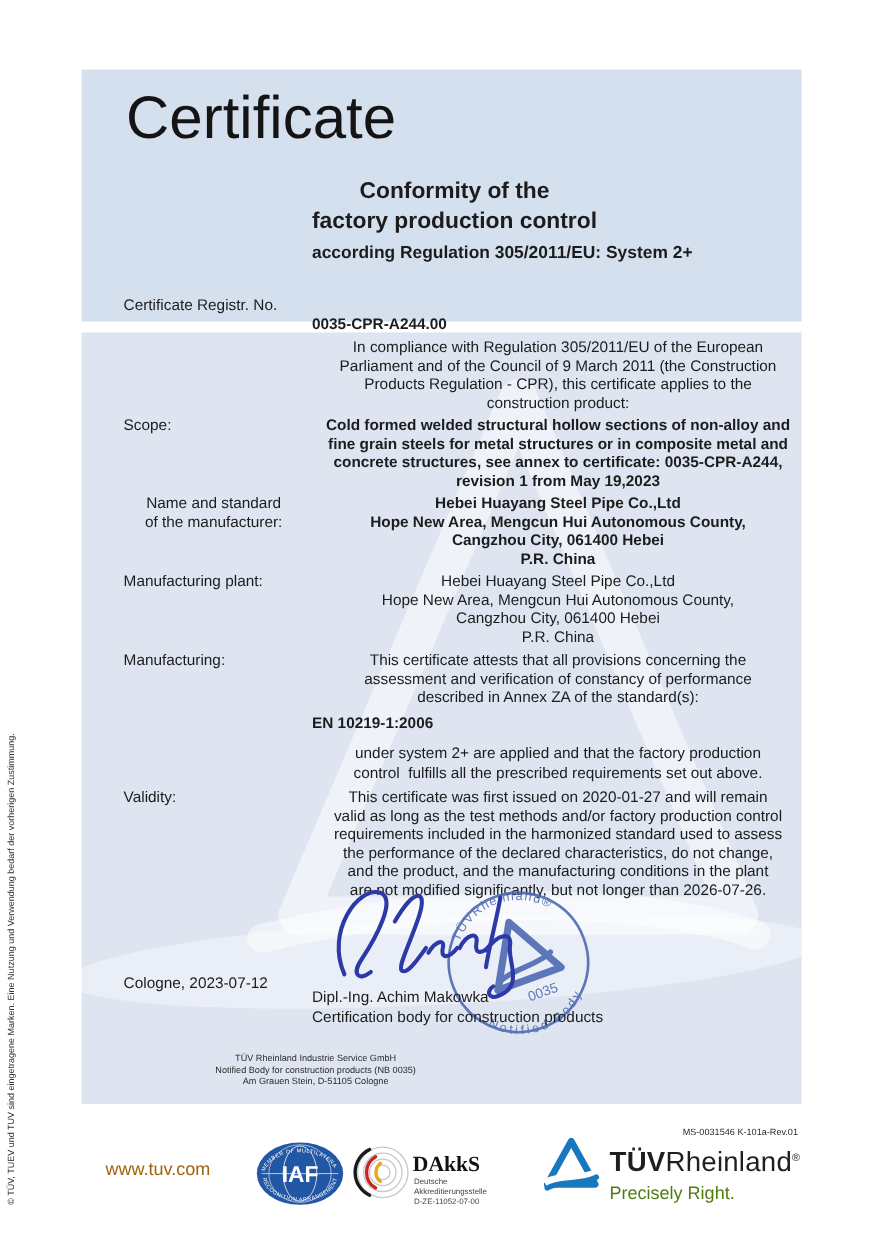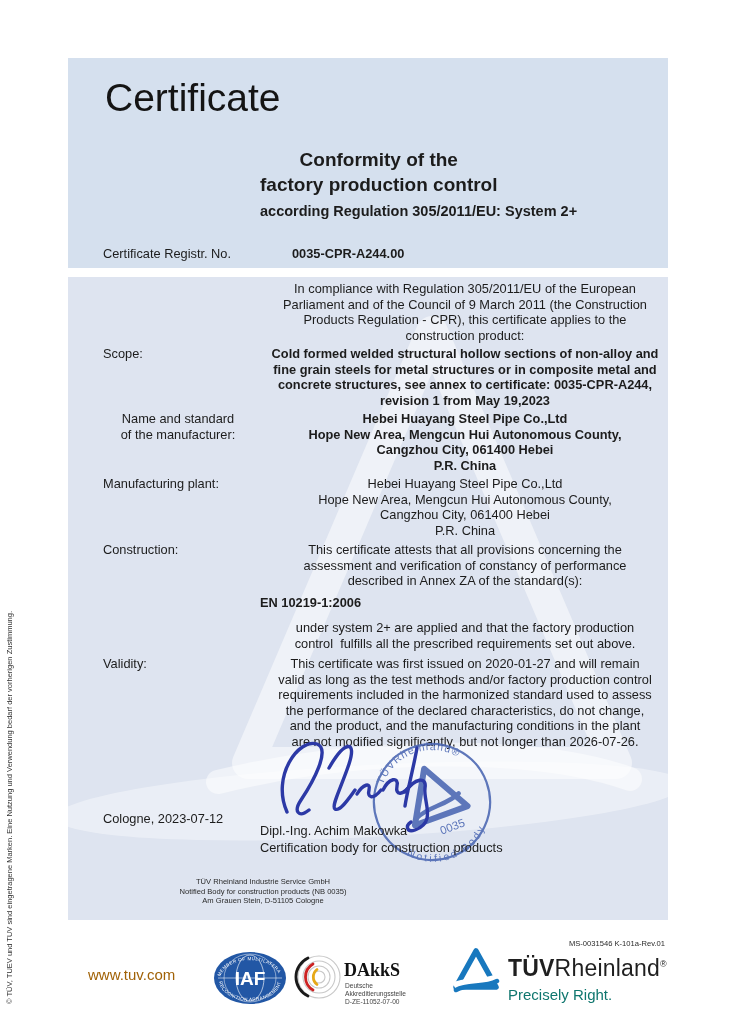--- a/index.html
+++ b/index.html
@@ -8,36 +8,36 @@
     background:#ffffff;
     font-family:"Liberation Sans","DejaVu Sans",sans-serif;
     color:var(--text,#1c1c1c);
   }
   .abs{position:absolute;}
   .band-header{left:68px;top:58px;width:600px;height:210px;background:var(--bg_header,#d5e0ee);}
   .band-body{left:68px;top:277px;width:600px;height:643px;background:var(--bg_body,#dee4f0);}
   .ml{white-space:pre-wrap;text-align:center;}
   .b{font-weight:bold;}
   .t13{font-size:12.8px;line-height:15.6px;}
-  .title{font-size:39px;line-height:44px;color:#141414;}
+  .title{font-size:50px;line-height:44px;color:#141414;}
   .h1{font-size:19px;line-height:25px;font-weight:bold;}
   .h2{font-size:14.5px;font-weight:bold;}
   .small{font-size:7.6px;line-height:9.6px;color:#2a2a2a;}
   .vtext{
     left:5px;top:1004px;width:482px;font-size:7.5px;color:#333;
     transform:rotate(-90deg);transform-origin:0 0;white-space:nowrap;
   }
   .label-col{left:103px;width:150px;}
   .val-col{left:260px;width:410px;}
   .right{text-align:right;}
   .website{font-size:15px;color:#a16207;}
   .brandname{font-size:23px;color:#1f1f1f;letter-spacing:0.2px;}
   .brandname .bold{font-weight:bold;text-align:center;}
   .brandname sup{font-size:9px;}
-  .slogan{font-size:15px;color:#0f766e;}
+  .slogan{font-size:15px;color:#4d7c0f;}
   .dakks-name{font-family:"Liberation Serif","DejaVu Serif",serif;font-weight:bold;font-size:18px;color:#111;}
   .dakks-lines{font-size:6.6px;line-height:8.2px;color:#444;}
   .swoosh-band{
     left:55px;top:765px;width:630px;height:72px;background:rgba(255,255,255,0.38);
     border-radius:50%;transform:rotate(-3deg);
   }
   svg{display:block;}
   .wm-stroke{stroke:rgba(255,255,255,0.5);fill:none;}
   .seal{color:var(--seal_blue,#4a66b2);}
 </style>
@@ -45,21 +45,21 @@
 <body>
 
 <div class="abs vtext">© TÜV, TUEV und TUV sind eingetragene Marken. Eine Nutzung und Verwendung bedarf der vorherigen Zustimmung.</div>
 
 <div class="abs band-header"></div>
 <div class="abs title" style="left:105px;top:76px;">Certificate</div>
 <div class="abs h1 ml" style="left:260px;top:147px;">Conformity of the
 factory production control</div>
 <div class="abs h2" style="left:260px;top:203px;">according Regulation 305/2011/EU: System 2+</div>
 <div class="abs t13 label-col" style="top:246px;">Certificate Registr. No.</div>
-<div class="abs t13 b val-col" style="top:246px;margin-left:32px;">0035-CPR-A244.00</div>
+<div class="abs t13 b val-col" style="top:262px;">0035-CPR-A244.00</div>
 
 <div class="abs band-body"></div>
 
 <svg class="abs" style="left:68px;top:277px;" width="600" height="643" viewBox="0 0 600 643" aria-hidden="true">
   <path class="wm-stroke" d="M364,55 L548,486 L180,486 Z" stroke-width="32" stroke-linejoin="round"></path>
   <path class="wm-stroke" d="M150,505 C300,468 470,470 562,502" stroke-width="24" stroke-linecap="round"></path>
 </svg>
 <div class="abs swoosh-band"></div>
 
 <div class="abs t13 ml val-col" style="top:281px;">In compliance with Regulation 305/2011/EU of the European
@@ -79,21 +79,21 @@
 Hope New Area, Mengcun Hui Autonomous County,
 Cangzhou City, 061400 Hebei
 P.R. China</div>
 
 <div class="abs t13 label-col" style="top:476px;">Manufacturing plant:</div>
 <div class="abs t13 ml val-col" style="top:476px;">Hebei Huayang Steel Pipe Co.,Ltd
 Hope New Area, Mengcun Hui Autonomous County,
 Cangzhou City, 061400 Hebei
 P.R. China</div>
 
-<div class="abs t13 label-col" style="top:542px;">Construction:</div>
+<div class="abs t13 label-col" style="top:542px;">Manufacturing:</div>
 <div class="abs t13 ml val-col" style="top:542px;">This certificate attests that all provisions concerning the
 assessment and verification of constancy of performance
 described in Annex ZA of the standard(s):</div>
 <div class="abs t13 b val-col" style="top:595px;">EN 10219-1:2006</div>
 <div class="abs t13 ml val-col" style="top:620px;">under system 2+ are applied and that the factory production
 control  fulfills all the prescribed requirements set out above.</div>
 
 <div class="abs t13 label-col" style="top:656px;">Validity:</div>
 <div class="abs t13 ml val-col" style="top:656px;">This certificate was first issued on 2020-01-27 and will remain
 valid as long as the test methods and/or factory production control

